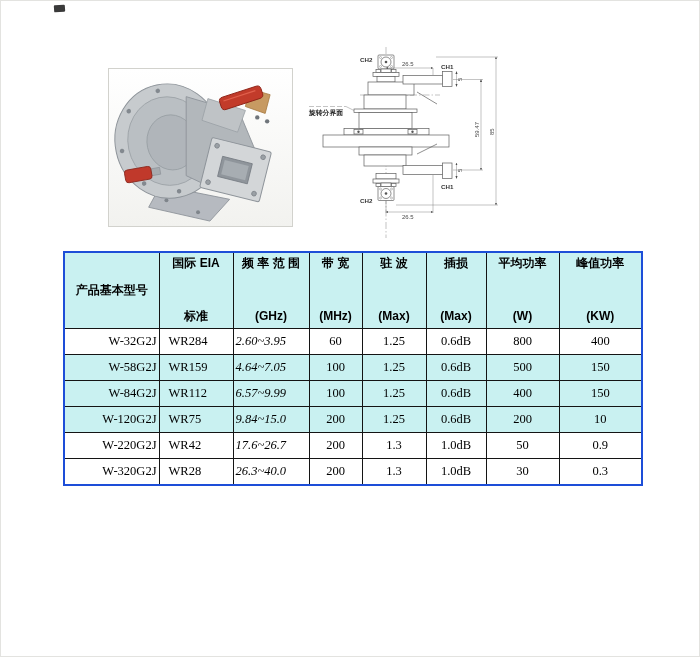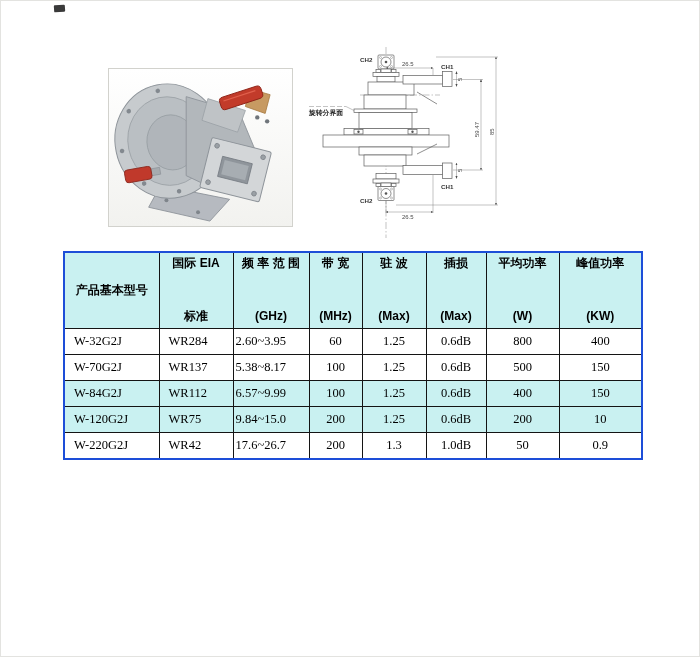--- a/index.html
+++ b/index.html
@@ -49,23 +49,23 @@
   .hline{line-height:1.45;}
   .hsub{line-height:1.45;margin-top:36px;}
   .hsub:empty{display:none;}
   .spec-table td{
     height:25px;
     font-family:"Liberation Serif","DejaVu Serif",serif;
     font-size:12.5px;color:#000;
     text-align:center;vertical-align:middle;
     padding:0 2px;
   }
-  .spec-table td.col0{text-align:left;padding-left:9px;}
+  .spec-table td.col0{text-align:right;padding-left:9px;}
   .spec-table td.col1{text-align:left;padding-left:9px;}
-  .spec-table td.col2{text-align:left;}
+  .spec-table td.col2{text-align:left;font-style:italic;}
   .spec-table tr.alt td{background:var(--cyan,#c9f1f1);}
 </style>
 </head>
 <body>
 
 <div class="corner-mark"></div>
 
 <div class="photo-frame">
   <svg viewBox="0 0 185 159">
     <defs>
@@ -272,24 +272,24 @@
       <tr>
         <td class="col0">W-32G2J</td>
         <td class="col1">WR284</td>
         <td class="col2">2.60~3.95</td>
         <td class="col3">60</td>
         <td class="col4">1.25</td>
         <td class="col5">0.6dB</td>
         <td class="col6">800</td>
         <td class="col7">400</td>
       </tr>
-      <tr>
-        <td class="col0">W-70G2J</td>
-        <td class="col1">WR137</td>
-        <td class="col2">5.38~8.17</td>
+      <tr class="alt">
+        <td class="col0">W-58G2J</td>
+        <td class="col1">WR159</td>
+        <td class="col2">4.64~7.05</td>
         <td class="col3">100</td>
         <td class="col4">1.25</td>
         <td class="col5">0.6dB</td>
         <td class="col6">500</td>
         <td class="col7">150</td>
       </tr>
       <tr class="alt">
         <td class="col0">W-84G2J</td>
         <td class="col1">WR112</td>
         <td class="col2">6.57~9.99</td>
@@ -312,14 +312,24 @@
       <tr>
         <td class="col0">W-220G2J</td>
         <td class="col1">WR42</td>
         <td class="col2">17.6~26.7</td>
         <td class="col3">200</td>
         <td class="col4">1.3</td>
         <td class="col5">1.0dB</td>
         <td class="col6">50</td>
         <td class="col7">0.9</td>
       </tr>
+      <tr>
+        <td class="col0">W-320G2J</td>
+        <td class="col1">WR28</td>
+        <td class="col2">26.3~40.0</td>
+        <td class="col3">200</td>
+        <td class="col4">1.3</td>
+        <td class="col5">1.0dB</td>
+        <td class="col6">30</td>
+        <td class="col7">0.3</td>
+      </tr>
     </tbody>
 </table>
 
 </body></html>

